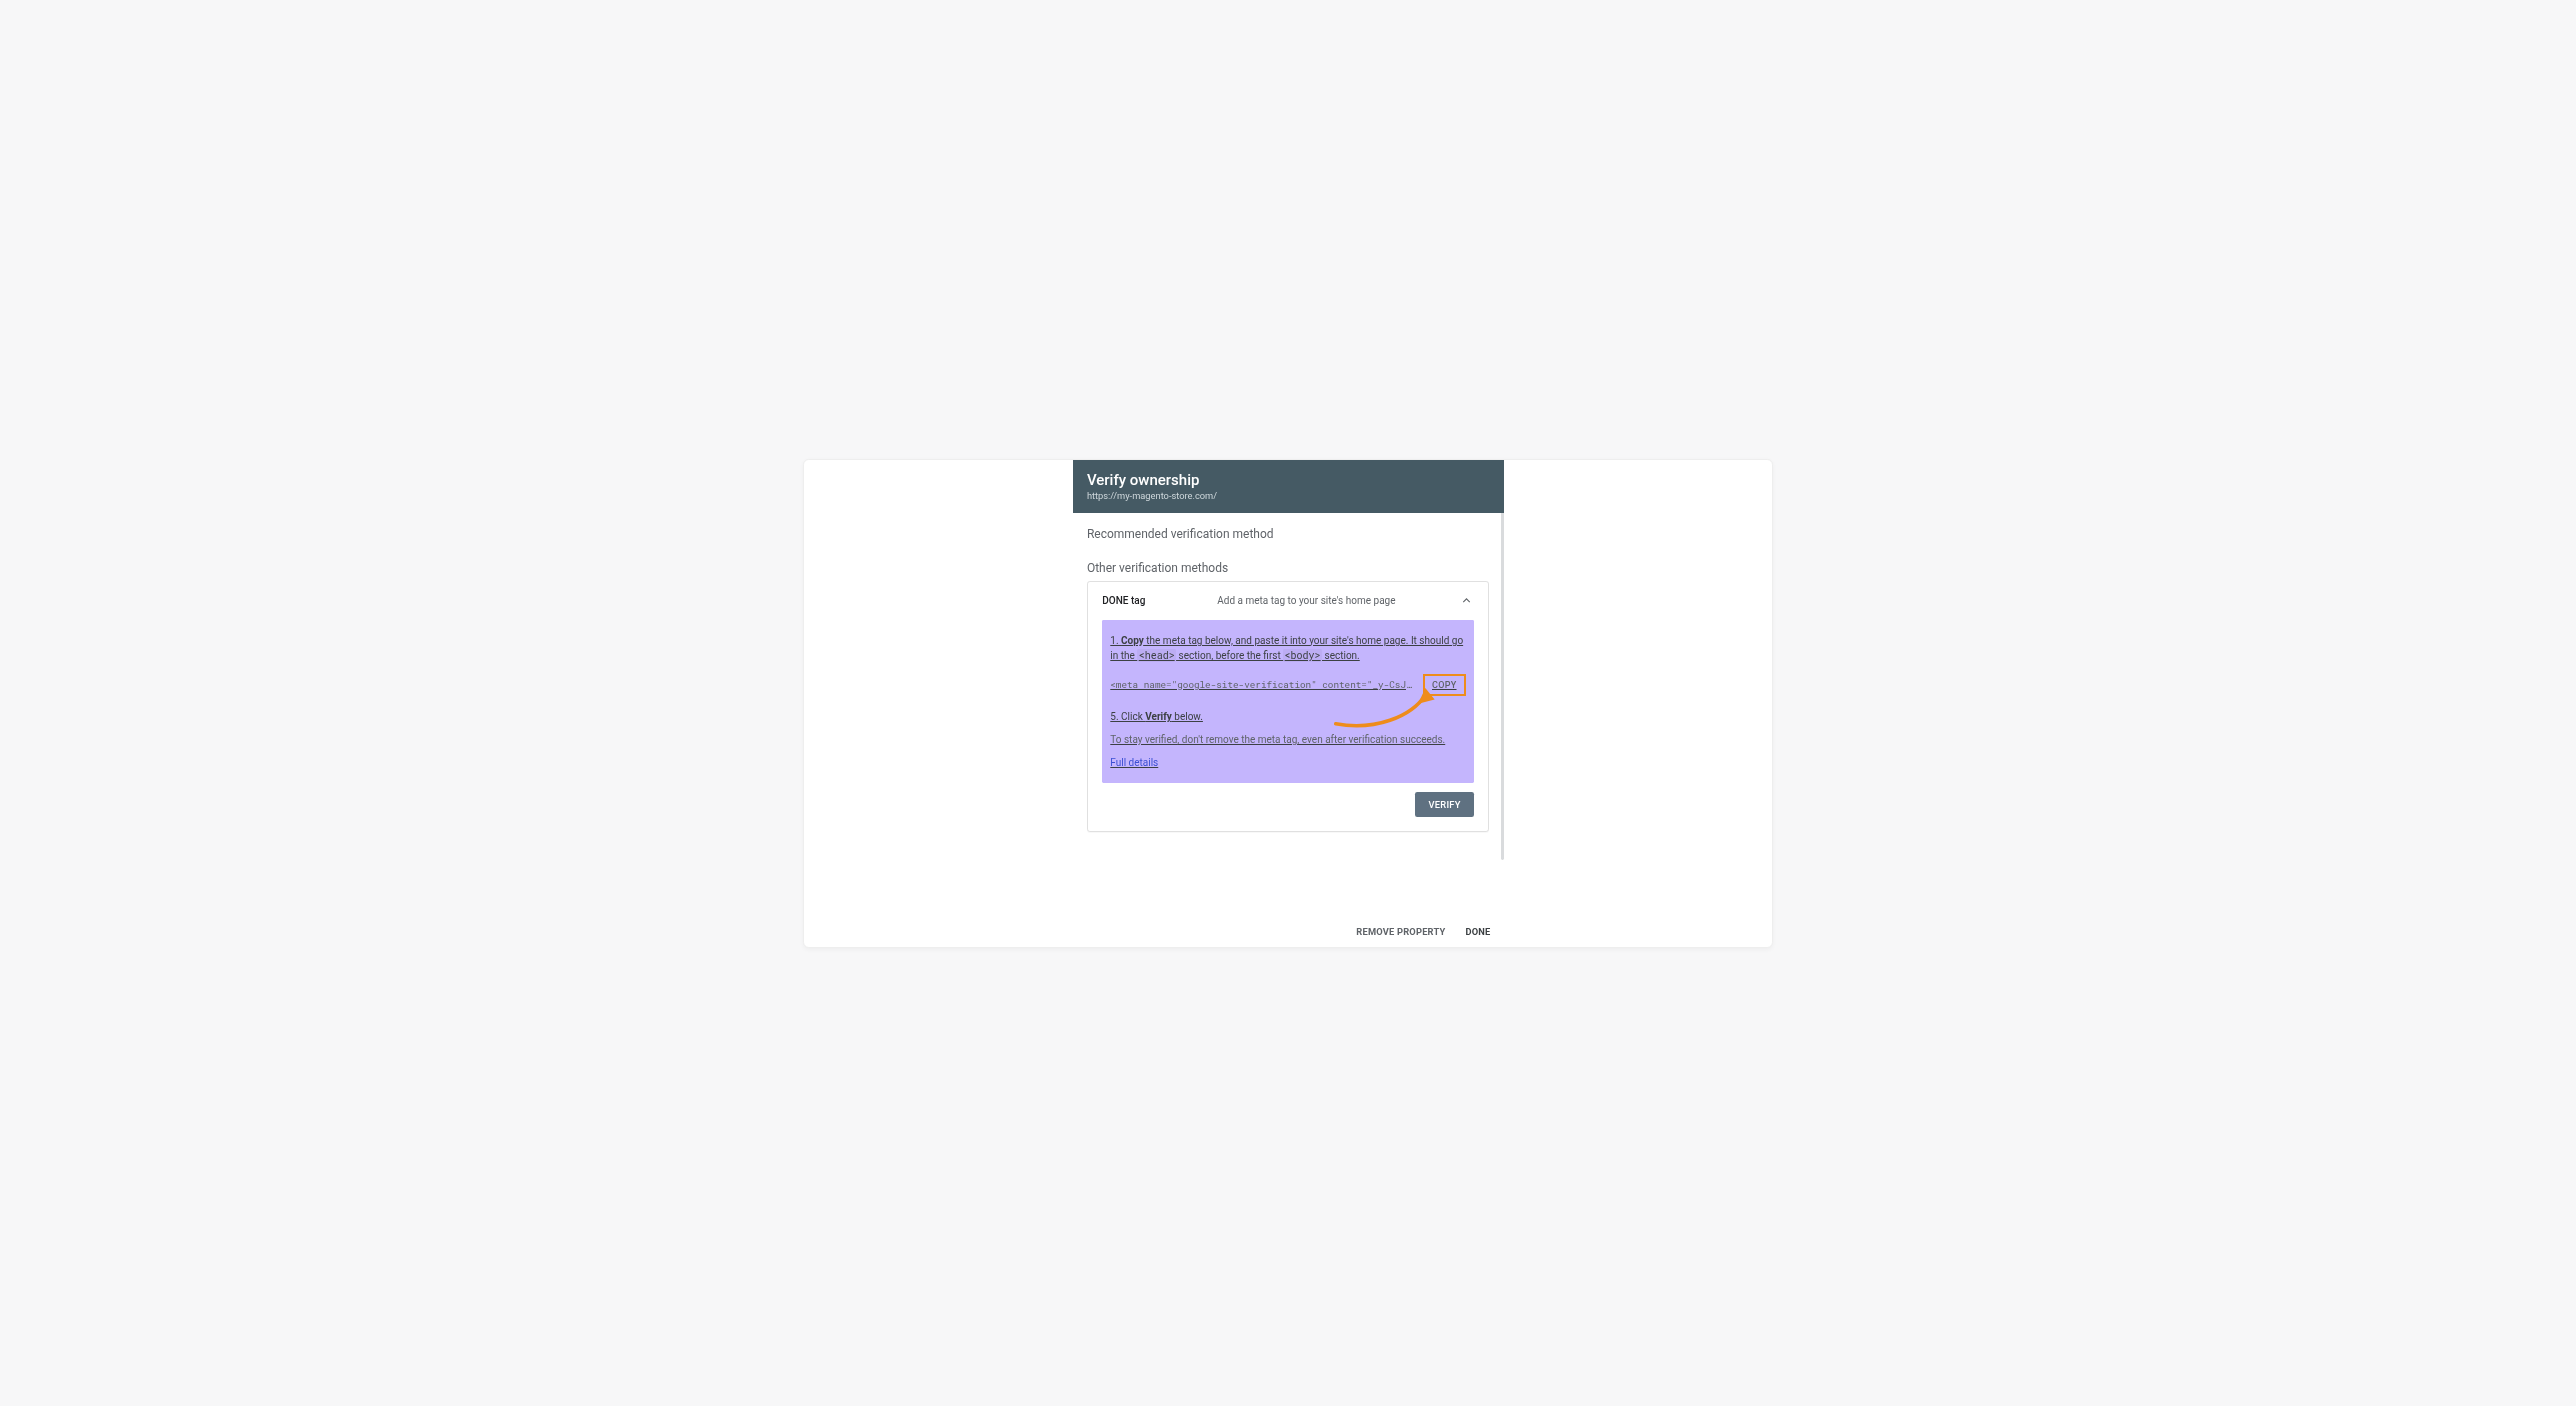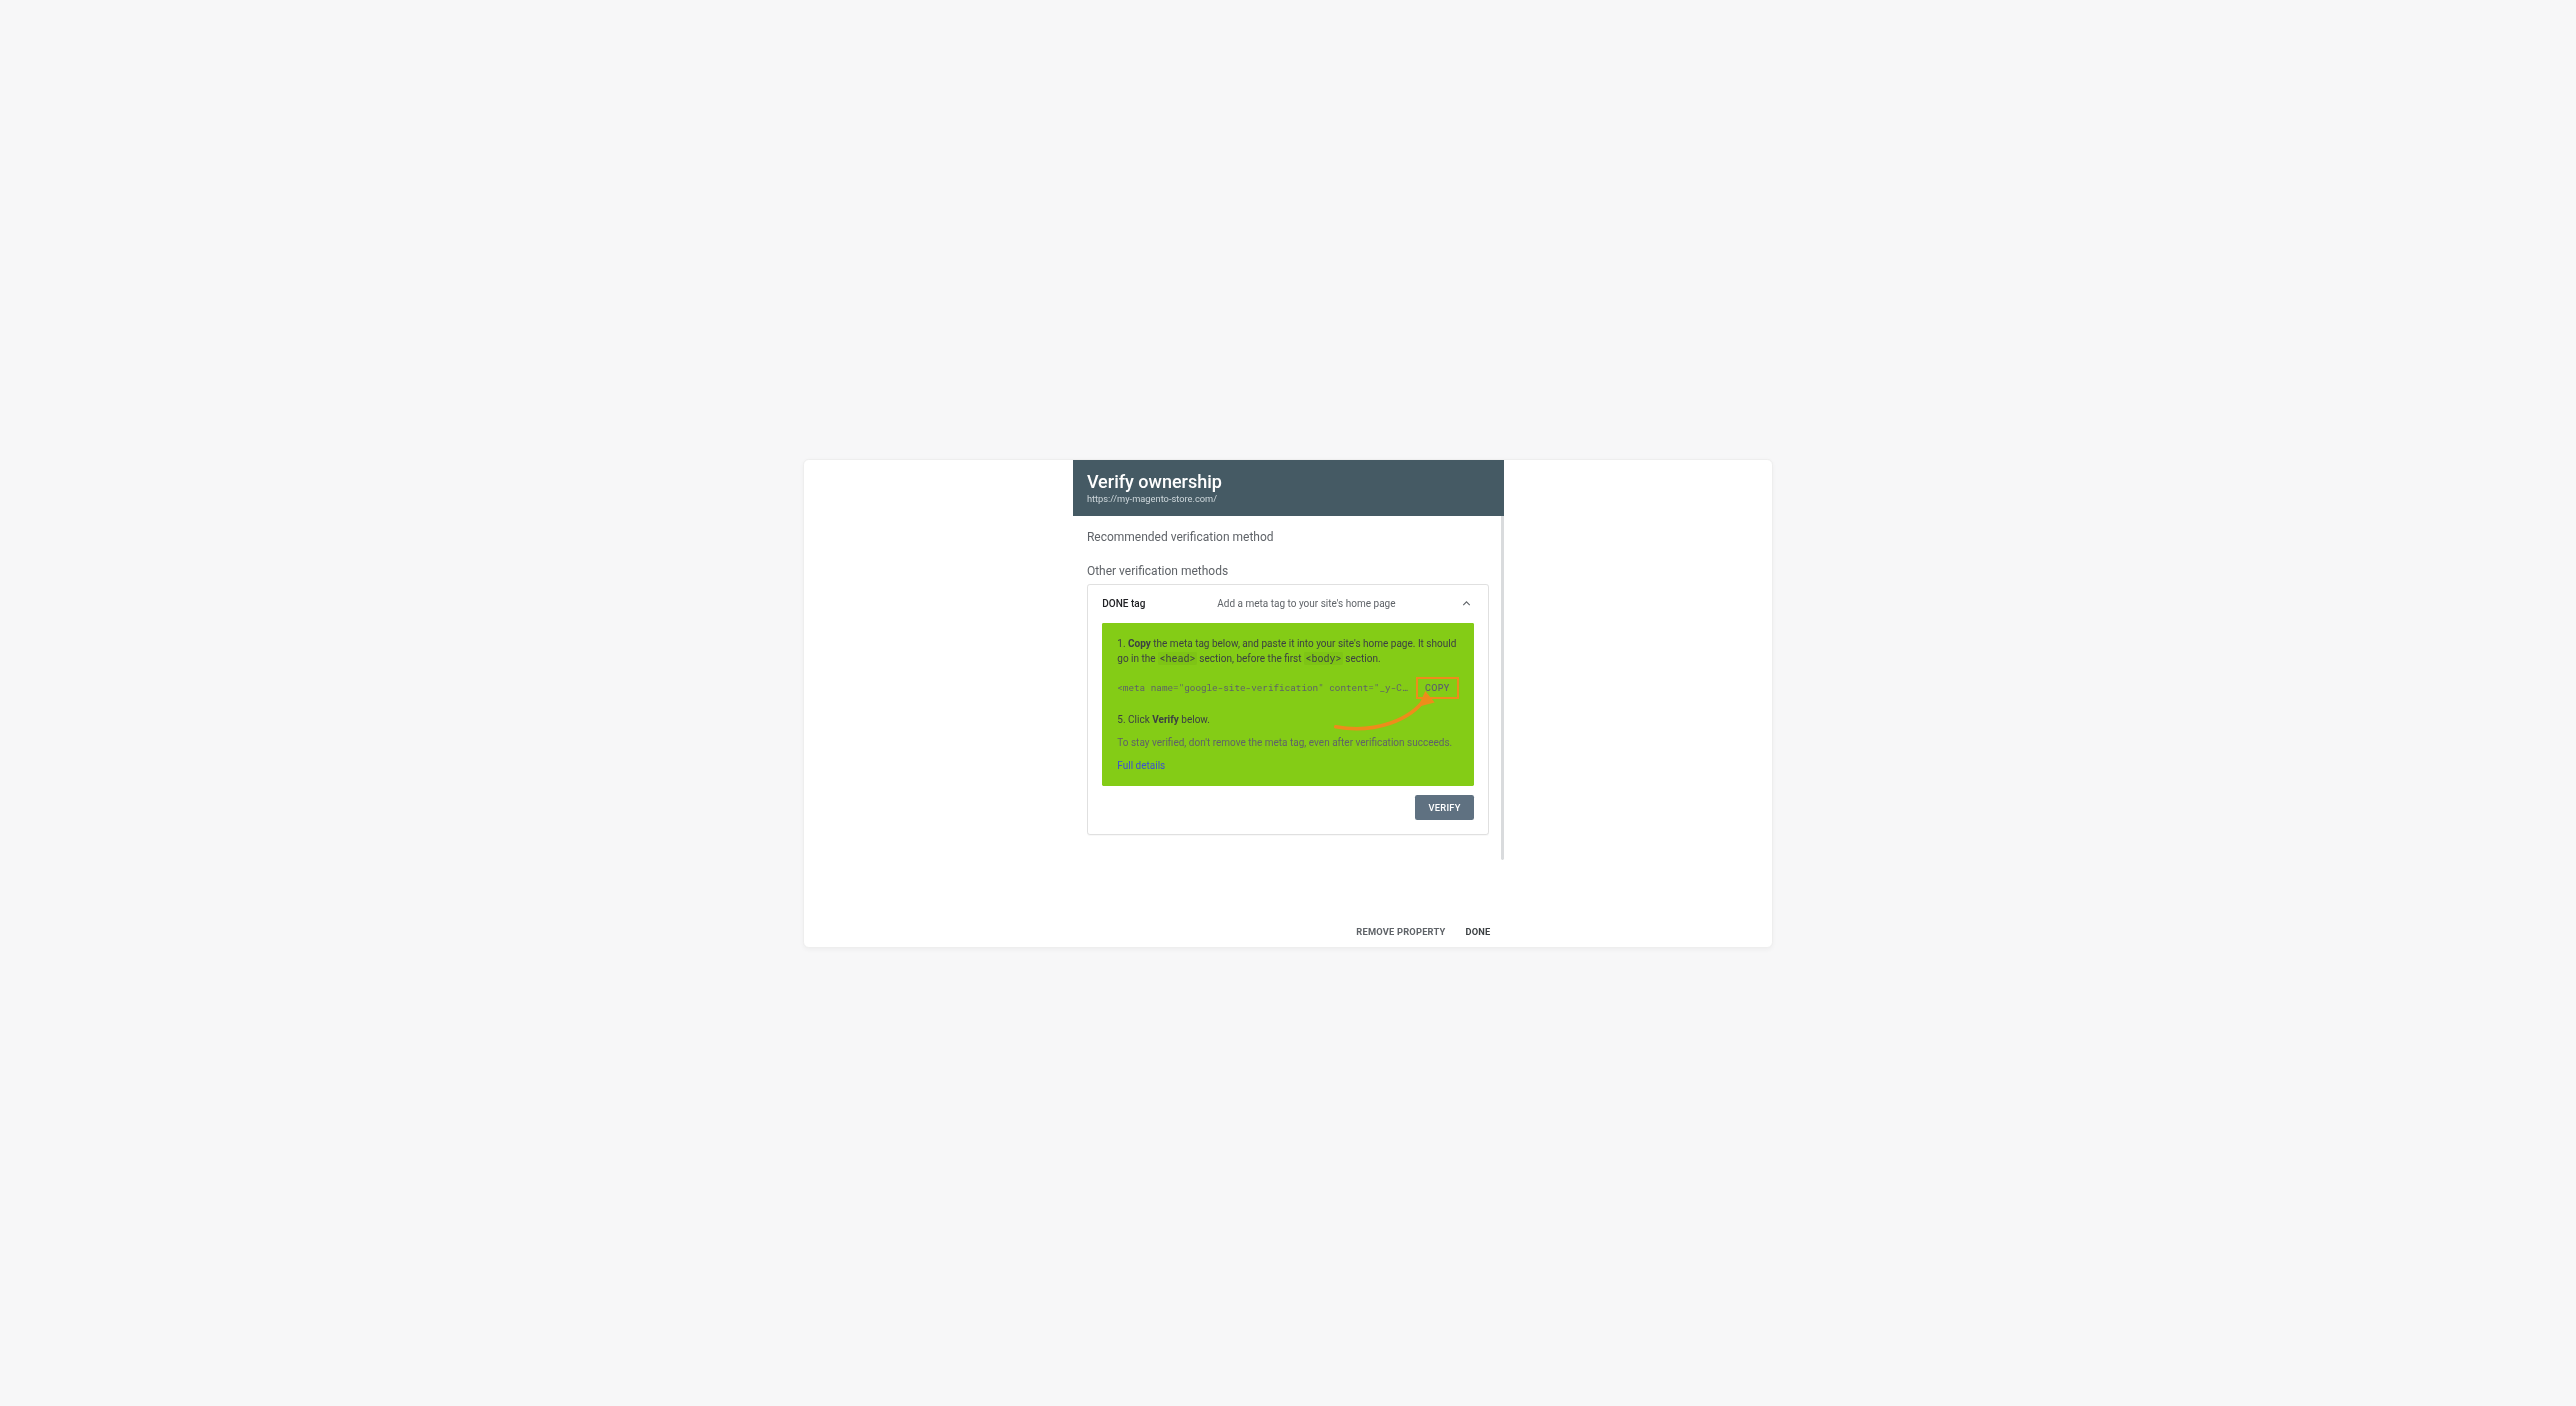--- a/index.html
+++ b/index.html
@@ -41,21 +41,21 @@
     position: absolute;
     top: 0; left: 0; right: 0;
     bottom: 0;
     overflow-y: auto;
   }
   .dialog-header {
     background: #455a64;
     color: #fff;
     padding: 11.5px 14.4px;
   }
-  .dialog-header .title { font-size: 18px; font-weight: 500; }
+  .dialog-header .title { font-size: 15px; font-weight: 500; }
   .dialog-header .subtitle { font-size: 9.3px; color: #cfd8dc; margin-top: 1.4px; }
 
   .section-label {
     padding: 14.4px 14.4px 5.8px 14.4px;
     color: #5f6368;
     font-size: 12px;
   }
 
   .method-card {
     margin: 0 14.4px 5.8px 14.4px;
@@ -83,26 +83,27 @@
     width: 14.4px; height: 14.4px;
     display: flex; align-items: center; justify-content: center;
     color: #5f6368;
   }
   .chevron svg { width: 13px; height: 13px; }
 
   .method-body {
     padding: 0 14.4px 14.4px 14.4px;
   }
   .instruction-box {
-    background: #84cc16;
+    background: #c4b5fd;
     border-radius: 1.4px;
-    padding: 13px 15px;
+    padding: 13px 8px;
     font-size: 10px;
     color: #3c4043;
     line-height: 1.55;
+    text-decoration: underline;
   }
   .instruction-box p { margin-bottom: 7.2px; }
   .instruction-box .mono {
     font-family: "Roboto Mono", Menlo, Consolas, monospace;
     background: rgba(0,0,0,0.04);
     padding: 0 1.4px;
     border-radius: 1.4px;
   }
   .meta-row {
     display: flex;

